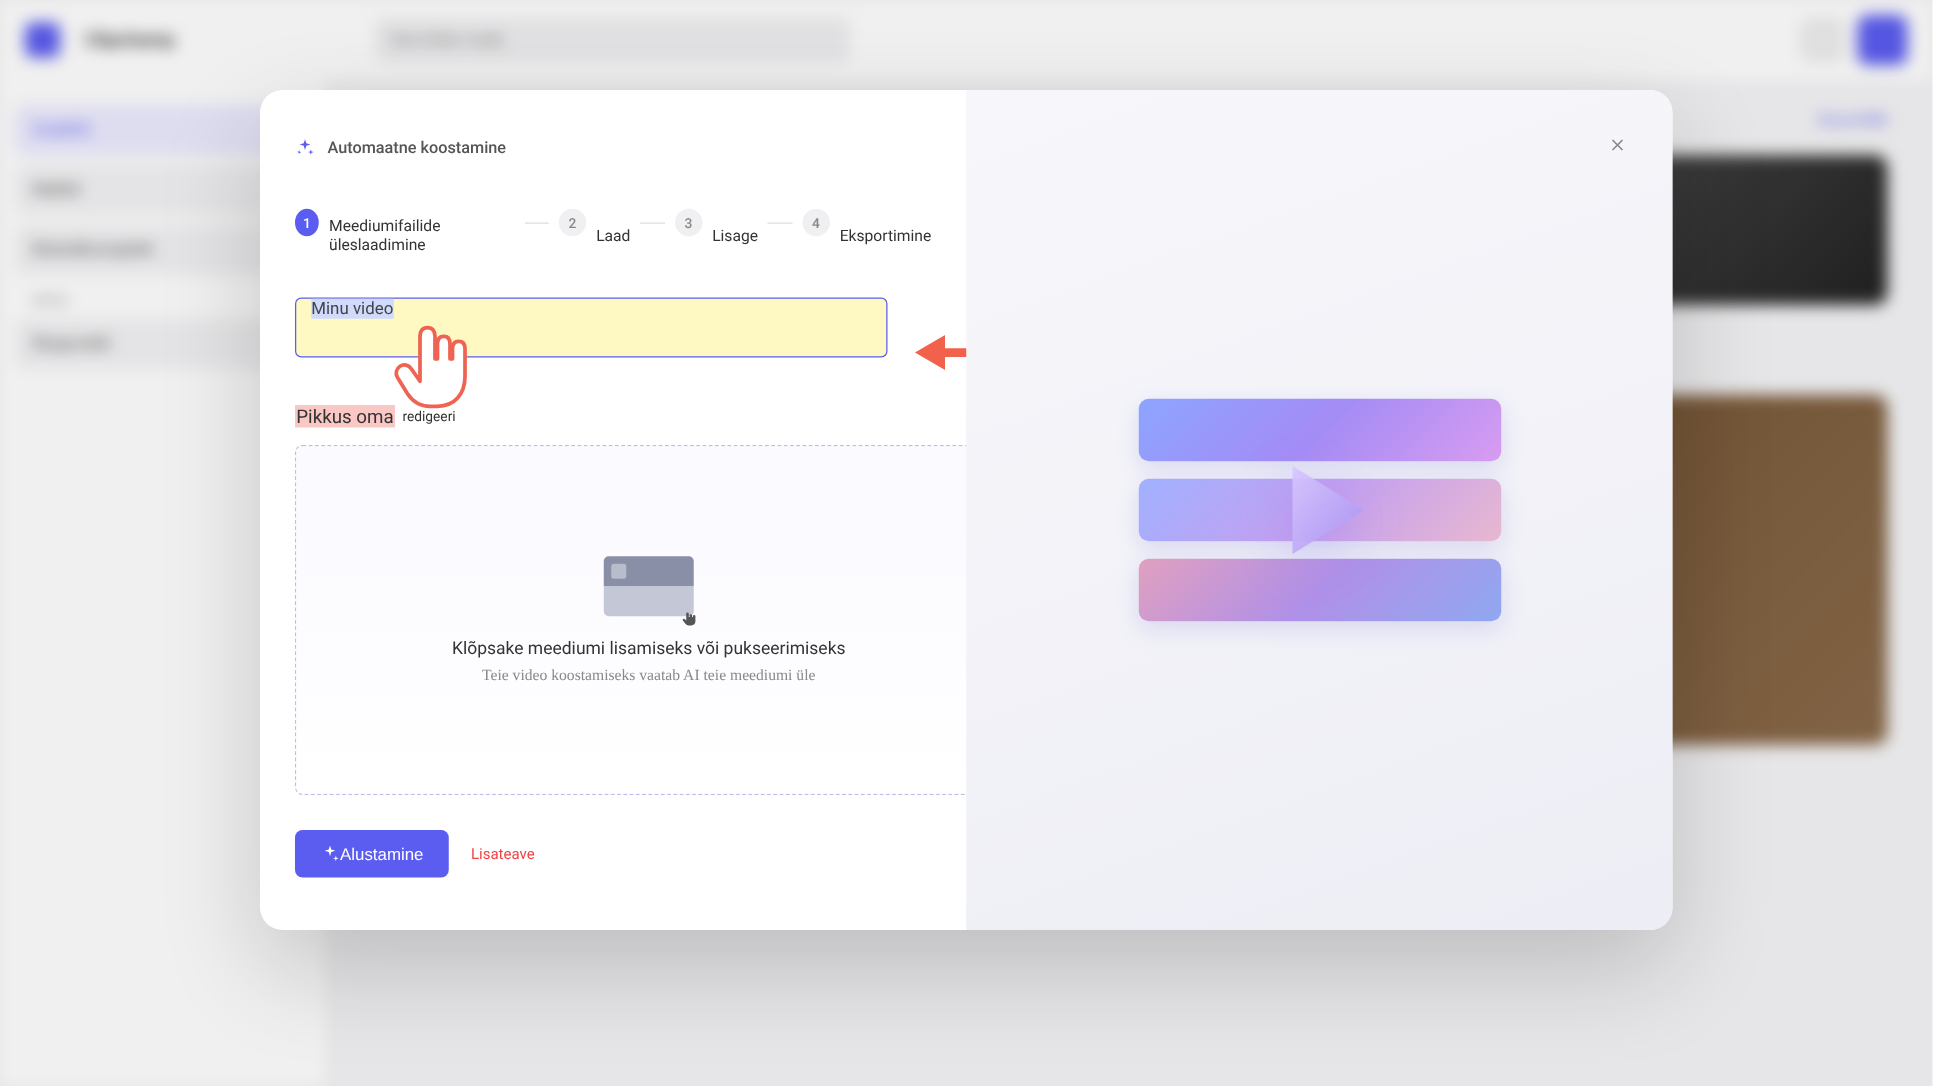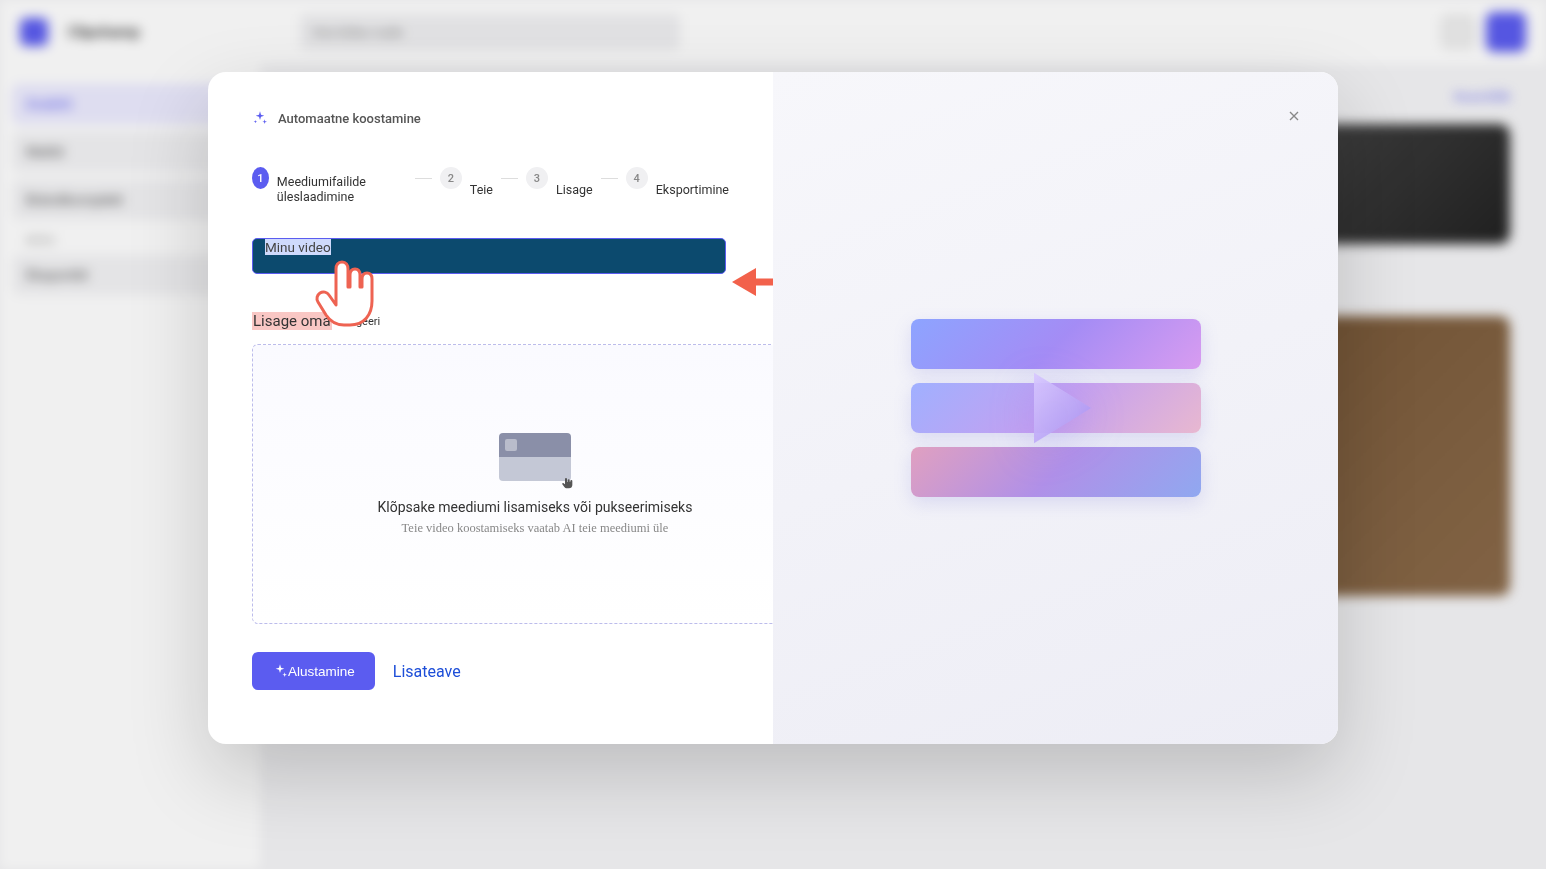--- a/index.html
+++ b/index.html
@@ -33,54 +33,54 @@
   .bg-card.c5{background:linear-gradient(135deg,#444,#222);}
   .bg-videos { display:flex; gap:16px; }
   .bg-video { flex:1; height:280px; border-radius:10px; background:linear-gradient(135deg,#3a4a3a,#5a6a5a); }
   .bg-video.v2{background:linear-gradient(135deg,#6a4a2a,#8a6a4a);}
 
   
   .overlay-dim { position:absolute; inset:0; background:rgba(0,0,0,0.06); }
 
   
   .modal { position:absolute; top:72px; left:50%; transform:translateX(-50%); width:1130px; height:672px; background:#fff; border-radius:18px; box-shadow:0 30px 80px rgba(0,0,0,0.18); display:flex; overflow:hidden; }
-  .modal-left { width:565px; padding:38px 44px; position:relative; }
+  .modal-left { width:565px; padding:38px 28px; position:relative; }
   .modal-right { flex:1; background:linear-gradient(160deg,#f7f7fb 0%,#ededf5 100%); display:flex; align-items:center; justify-content:center; position:relative; }
   .modal-close { position:absolute; top:28px; right:28px; width:32px; height:32px; display:flex; align-items:center; justify-content:center; cursor:pointer; color:#888; border-radius:6px; }
 
   .wiz-header { display:flex; align-items:center; gap:10px; margin-bottom:26px; }
   .wiz-spark { width:16px; height:16px; color:#5b5cf0; }
   .wiz-header-text { font-size:13px; color:#555; font-weight:500; }
 
   .stepper { display:flex; align-items:center; gap:8px; margin-bottom:34px; }
   .step { display:flex; align-items:center; gap:8px; }
   .step-num { width:22px; height:22px; border-radius:50%; background:#f0f0f2; color:#888; font-size:11px; display:flex; align-items:center; justify-content:center; font-weight:500; }
   .step.active .step-num { background:#5b5cf0; color:#fff; }
   .step-label { font-size:12.5px; color:#333;margin-top:22px; }
   .step-sep { width:22px; height:1px; background:#ddd; }
 
   .q-label { font-size:15px; color:#333; margin-bottom:12px; font-weight:400; }
-  .title-input { width:474px; height:36px; border:1.5px solid #5b5cf0; border-radius:5px; padding:0 12px; font-size:13.5px; color:#444; outline:none; background:#0c4a6e; }
+  .title-input { width:474px; height:48px; border:1.5px solid #5b5cf0; border-radius:5px; padding:0 12px; font-size:13.5px; color:#444; outline:none; background:#fef9c3; }
   .title-input .sel { background:#cfdafc; }
 
   .section-row { display:flex; align-items:center; gap:0; margin-top:38px; margin-bottom:14px; }
   .section-label { font-size:15px; color:#333; }
   .annot-hl { background:#f9c7c4; padding:0 1px; }
   .edit-link { font-size:11px; color:#333; margin-left:6px; }
 
   .dropzone { width:566px; height:280px; border:1.5px dashed #bcbceb; border-radius:6px; background:linear-gradient(180deg,#fafaff,#fff); display:flex; flex-direction:column; align-items:center; justify-content:center; text-align:center; padding:20px; cursor:pointer; }
   .dz-thumb { width:72px; height:48px; border-radius:4px; background:linear-gradient(180deg,#8a8fa8 50%,#c4c8d6 50%); position:relative; margin-bottom:18px; }
   .dz-thumb::after{content:"";position:absolute;width:12px;height:12px;border-radius:2px;background:rgba(255,255,255,.4);top:6px;left:6px;}
   .dz-hand { position:absolute; right:-4px; bottom:-10px; width:16px; height:16px; }
   .dz-title { font-size:14px; color:#333; margin-bottom:6px; }
   .dz-sub { font-size:12.5px; color:#888;font-family:Liberation Serif, serif; }
 
   .actions { display:flex; align-items:center; gap:18px; margin-top:28px; }
   .btn-primary { background:#5b5cf0; color:#fff; border:none; border-radius:6px; height:38px; padding:0 20px; font-size:13.5px; display:flex; align-items:center; gap:0; cursor:pointer; font-weight:500; }
-  .link-more { font-size:16px; color:#1d4ed8; cursor:pointer; }
+  .link-more { font-size:12px; color:#ef4444; cursor:pointer; }
 
   
   .preview-stack { display:flex; flex-direction:column; gap:14px; position:relative; }
   .preview-bar { width:290px; height:50px; border-radius:8px; background:linear-gradient(135deg,#8da4ff,#a48cf5,#d89cf0); box-shadow:0 6px 18px rgba(120,120,220,0.2); }
   .preview-bar.b2{background:linear-gradient(135deg,#a0b0ff,#c4a0f0,#e8b8d0);}
   .preview-bar.b3{background:linear-gradient(135deg,#e0a0c0,#b090e8,#90a8f0);}
   .preview-play { position:absolute; top:50%; left:50%; transform:translate(-50%,-50%); width:110px; height:110px; display:flex; align-items:center; justify-content:center; }
   .preview-play svg { filter:drop-shadow(0 8px 20px rgba(140,120,240,.35)); }
 
   
@@ -146,40 +146,40 @@
     </div>
 
     <div class="stepper">
       <div class="step active">
         <div class="step-num">1</div>
         <div class="step-label">Meediumifailide üleslaadimine</div>
       </div>
       <div class="step-sep"></div>
       <div class="step">
         <div class="step-num">2</div>
-        <div class="step-label">Teie</div>
+        <div class="step-label">Laad</div>
       </div>
       <div class="step-sep"></div>
       <div class="step">
         <div class="step-num">3</div>
         <div class="step-label">Lisage</div>
       </div>
       <div class="step-sep"></div>
       <div class="step">
         <div class="step-num">4</div>
         <div class="step-label">Eksportimine</div>
       </div>
     </div>
 
     <div class="title-input">
       <span class="sel">Minu video</span>
     </div>
 
     <div class="section-row">
-      <span class="section-label"><span class="annot-hl">Lisage oma</span></span>
+      <span class="section-label"><span class="annot-hl">Pikkus oma</span></span>
       <span class="edit-link">redigeeri</span>
     </div>
 
     <div class="dropzone">
       <div class="dz-thumb">
         <svg class="dz-hand" viewBox="0 0 24 24" fill="#555">
             <path d="M9 11V6a1.5 1.5 0 013 0v4h1V8a1.5 1.5 0 013 0v2h1v-1a1.5 1.5 0 013 0v6c0 3-2 5-5 5h-3c-2 0-3-1-4-2l-3-4c-.6-.8 0-2 1-2 .5 0 1 .2 1.3.6L9 14v-3z"></path>
           </svg>
       </div>
       <div class="dz-title">Klõpsake meediumi lisamiseks või pukseerimiseks</div>

